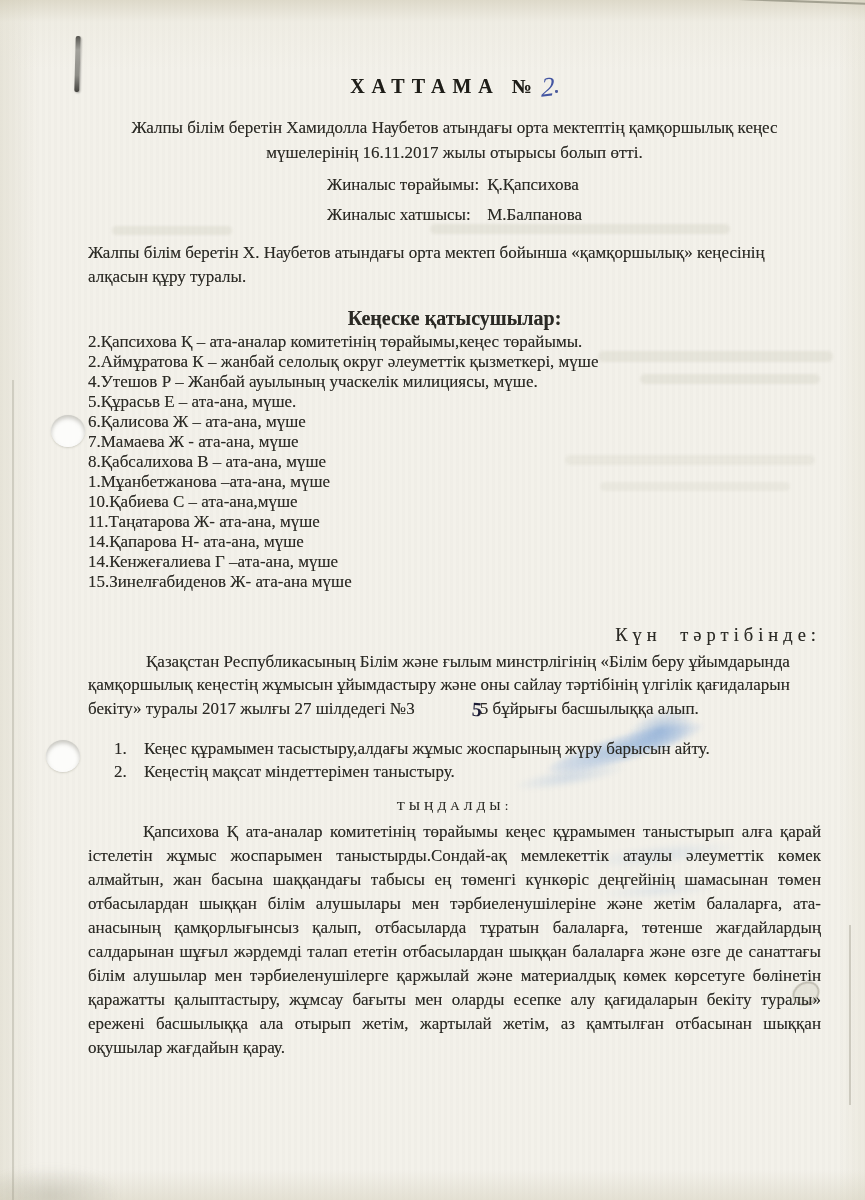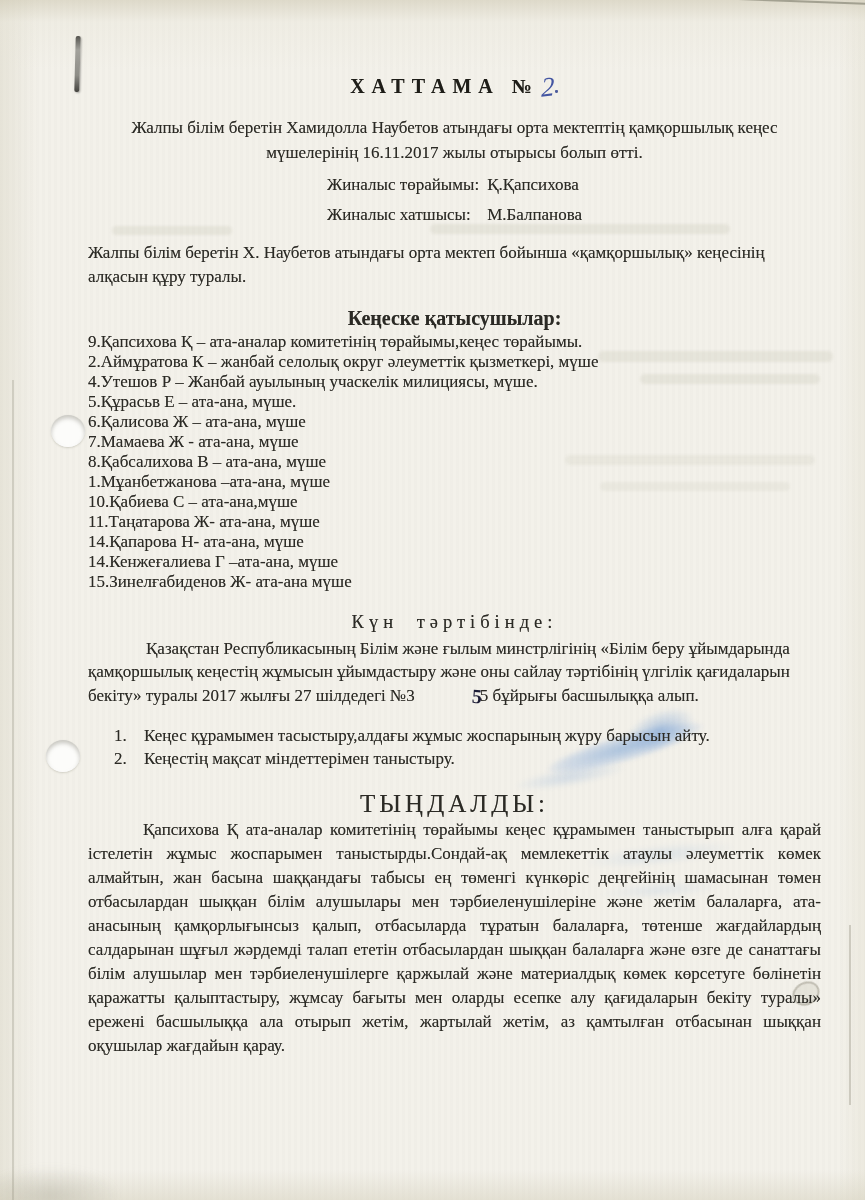--- a/index.html
+++ b/index.html
@@ -34,30 +34,30 @@
     text-shadow:none;
   }
   .hand-dot{color:#4a5aa0;letter-spacing:0;font-size:18px;}
   .intro{margin:16px auto 0;max-width:730px;line-height:25px;}
   .officials{display:grid;grid-template-columns:auto auto;column-gap:16px;row-gap:1px;
     width:max-content;margin:9px auto 0;line-height:22px;gap:8px;}
   .about{margin-top:15px;line-height:24px;}
   .part-heading{margin-top:3px;font-weight:bold;font-size:20px;}
   .plist{margin-top:2px;line-height:20px;}
   .plist div{white-space:nowrap;}
-  .spaced-heading{margin-top:18px;font-size:18.5px;letter-spacing:5px;word-spacing:9px;}
+  .spaced-heading{margin-top:31px;font-size:18.5px;letter-spacing:5px;word-spacing:9px;text-align:right;}
   .agenda-para{margin-top:3px;line-height:23px;text-indent:58px;text-align:left;}
   .hand-five{
     display:inline-block;color:#1c1c36;font-weight:bold;font-size:20px;
     transform:rotate(4deg);margin:0 -2px 0 -1px;text-shadow:none;
   }
   .agenda-items{margin-top:2px;}
   .agenda-item{display:flex;line-height:23px;margin-left:26px;}
   .agenda-item .num{width:30px;flex:0 0 30px;}
-  .heard-heading{margin-top:22px;font-size:25px;letter-spacing:4px;}
+  .heard-heading{margin-top:11px;font-size:13px;letter-spacing:4px;}
   .heard-para{margin-top:2px;line-height:24px;text-align:justify;text-indent:55px;}
   .final-line{line-height:24px;}
 
   
   .artifact{position:absolute;z-index:2;}
   .staple{
     left:75px;top:36px;width:5px;height:56px;border-radius:2px;
     background:linear-gradient(180deg,#55544f,#a3a29c 25%,#8e8d87 70%,#454440);
     box-shadow:1px 1px 2px rgba(0,0,0,0.28);transform:rotate(1.5deg);
   }
@@ -146,21 +146,21 @@
     <span>Қ.Қапсихова</span>
     <span>Жиналыс хатшысы:</span>
     <span>М.Балпанова</span>
   </div>
 
   <p class="about">Жалпы білім беретін Х. Наубетов атындағы орта мектеп бойынша «қамқоршылық» кеңесінің алқасын құру туралы.</p>
 
   <div class="center part-heading">Кеңеске қатысушылар:</div>
 
   <div class="plist">
-    <div>9.Қапсихова Қ – ата-аналар комитетінің төрайымы,кеңес төрайымы.</div>
+    <div>2.Қапсихова Қ – ата-аналар комитетінің төрайымы,кеңес төрайымы.</div>
     <div>2.Аймұратова К – жанбай селолық округ әлеуметтік қызметкері, мүше</div>
     <div>4.Утешов Р – Жанбай ауылының учаскелік милициясы, мүше.</div>
     <div>5.Құрасьв Е – ата-ана, мүше.</div>
     <div>6.Қалисова Ж – ата-ана, мүше</div>
     <div>7.Мамаева Ж - ата-ана, мүше</div>
     <div>8.Қабсалихова В – ата-ана, мүше</div>
     <div>1.Мұанбетжанова –ата-ана, мүше</div>
     <div>10.Қабиева С – ата-ана,мүше</div>
     <div>11.Таңатарова Ж- ата-ана, мүше</div>
     <div>14.Қапарова Н- ата-ана, мүше</div>

